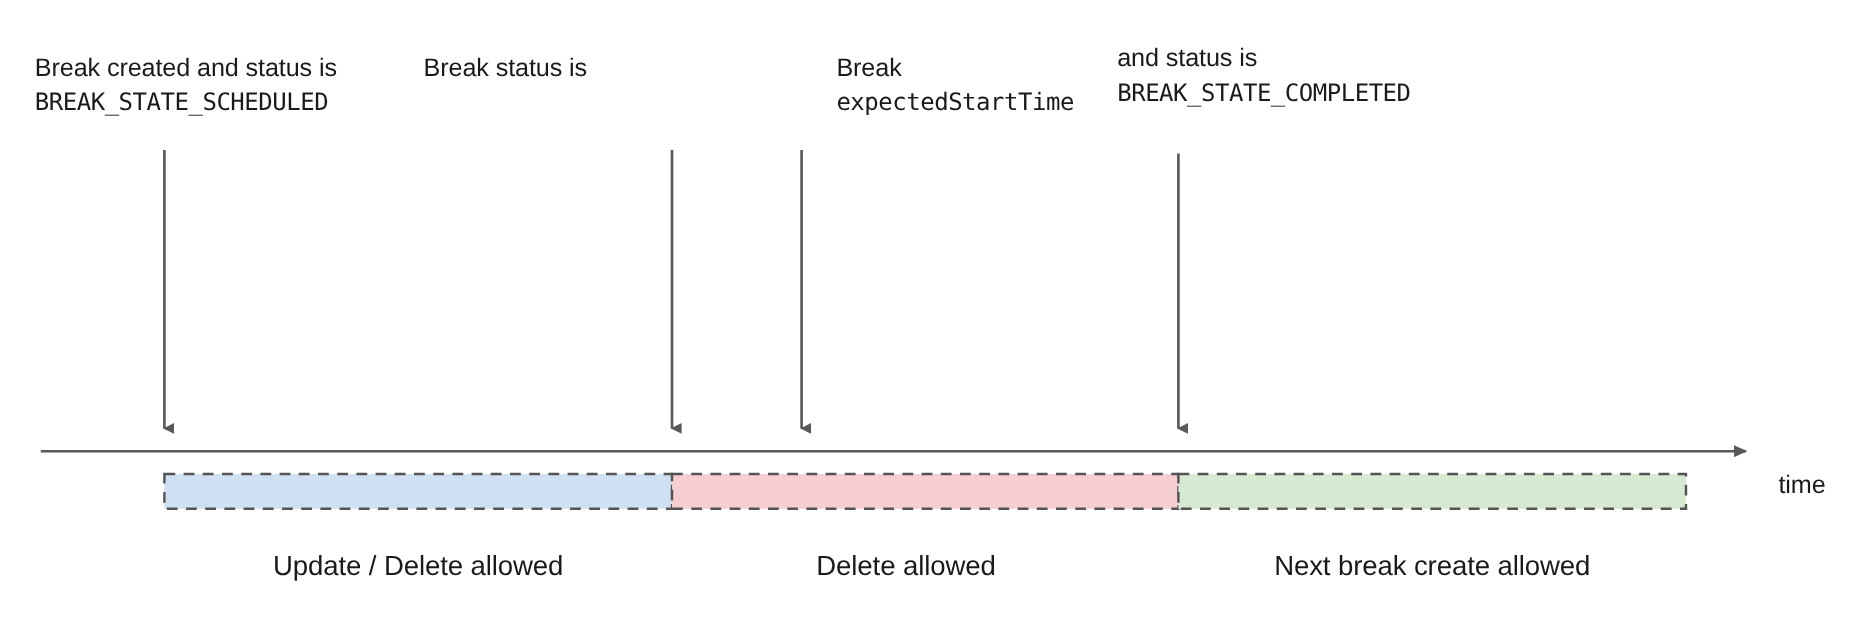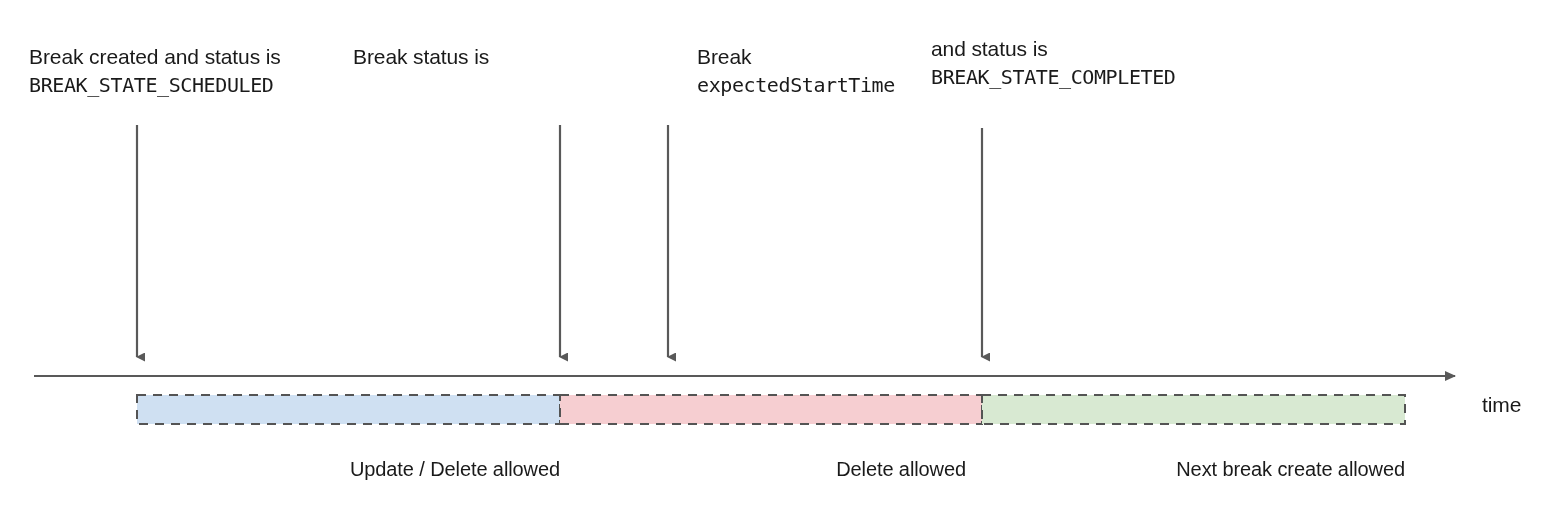--- a/index.html
+++ b/index.html
@@ -43,23 +43,23 @@
   }
   #ann-0 { left: 29px;  top: 42px; }
   #ann-1 { left: 353px; top: 42px; }
   #ann-2 { left: 697px; top: 42px; }
   #ann-3 { left: 931px; top: 34px; }
 
   
   .phase-caption {
     position: absolute;
     top: 458px;
-    text-align: right;
+    text-align: center;
     font-family: "Liberation Sans", sans-serif;
-    font-size: 20px;
+    font-size: 23px;
     letter-spacing: -0.1px;
     white-space: nowrap;
   }
   
   #axis-label {
     position: absolute;
     left: 1482px;
     top: 365px;
     font-family: Liberation Sans, sans-serif;
     font-size: 21px;

